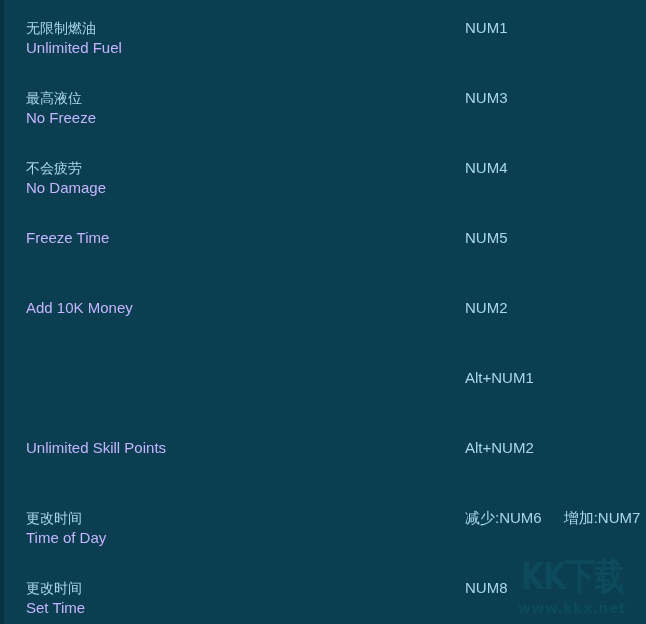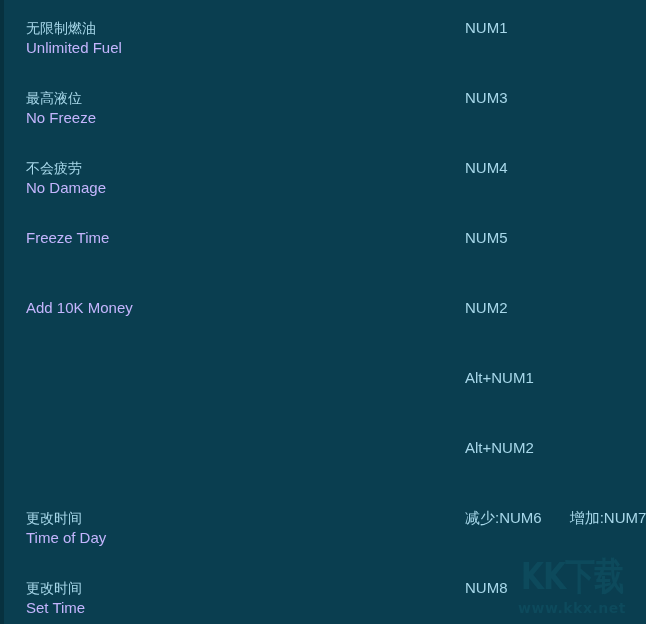--- a/index.html
+++ b/index.html
@@ -99,21 +99,21 @@
     align-items: baseline;
     white-space: nowrap;
   }
   .hotkey {
     font-size: 15px;
     line-height: 20px;
     color: #a8d8ea;
     white-space: nowrap;
   }
   .hotkey + .hotkey {
-    margin-left: 28px;
+    margin-left: 22px;
   }
 </style>
 </head>
 <body>
 
 <div id="trainer-panel">
 
   <div id="watermark">
     <span class="wm-glyphs">KK下载</span>
     <span class="wm-url">www.kkx.net</span>
@@ -170,20 +170,21 @@
     </div>
 
     <div class="cheat-row">
       <div class="cheat-hotkeys">
         <span class="hotkey">Alt+NUM1</span>
       </div>
     </div>
 
     <div class="cheat-row">
       <div class="cheat-labels">
+        <span class="cheat-name-en">Unlimited Skill Points</span>
       </div>
       <div class="cheat-hotkeys">
         <span class="hotkey">Alt+NUM2</span>
       </div>
     </div>
 
     <div class="cheat-row">
       <div class="cheat-labels">
         <span class="cheat-name-cn">更改时间</span>
         <span class="cheat-name-en">Time of Day</span>

